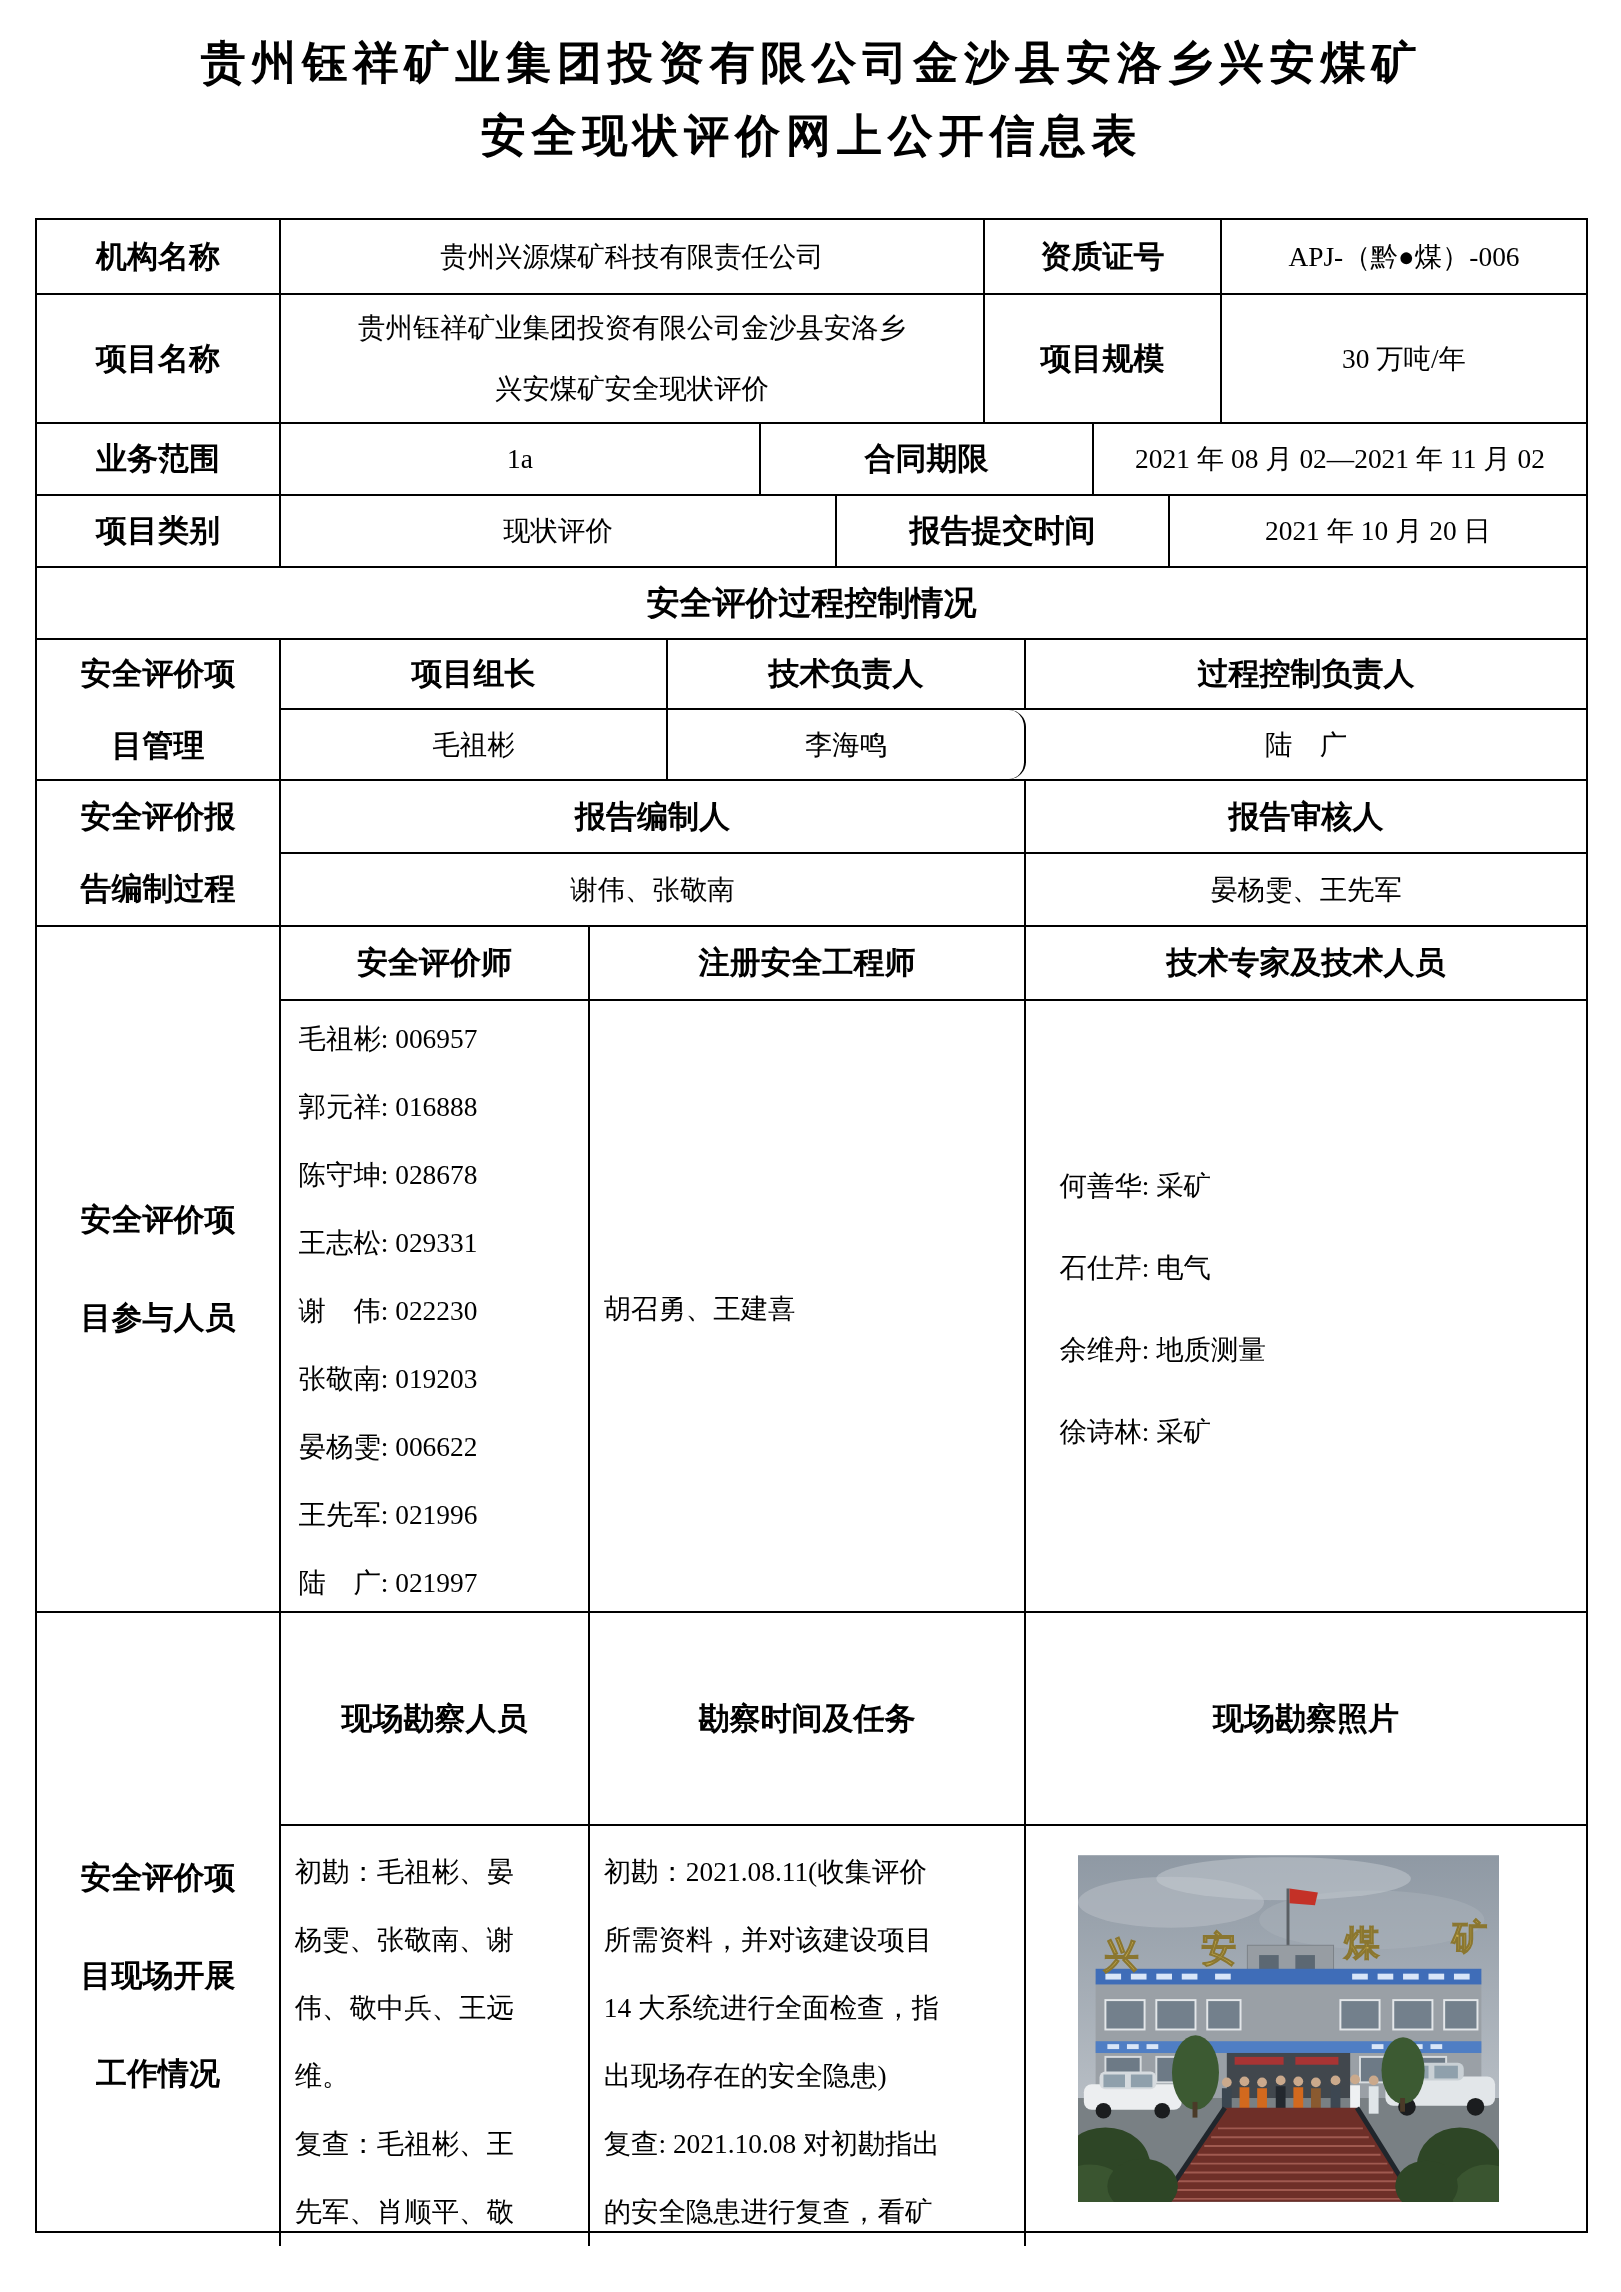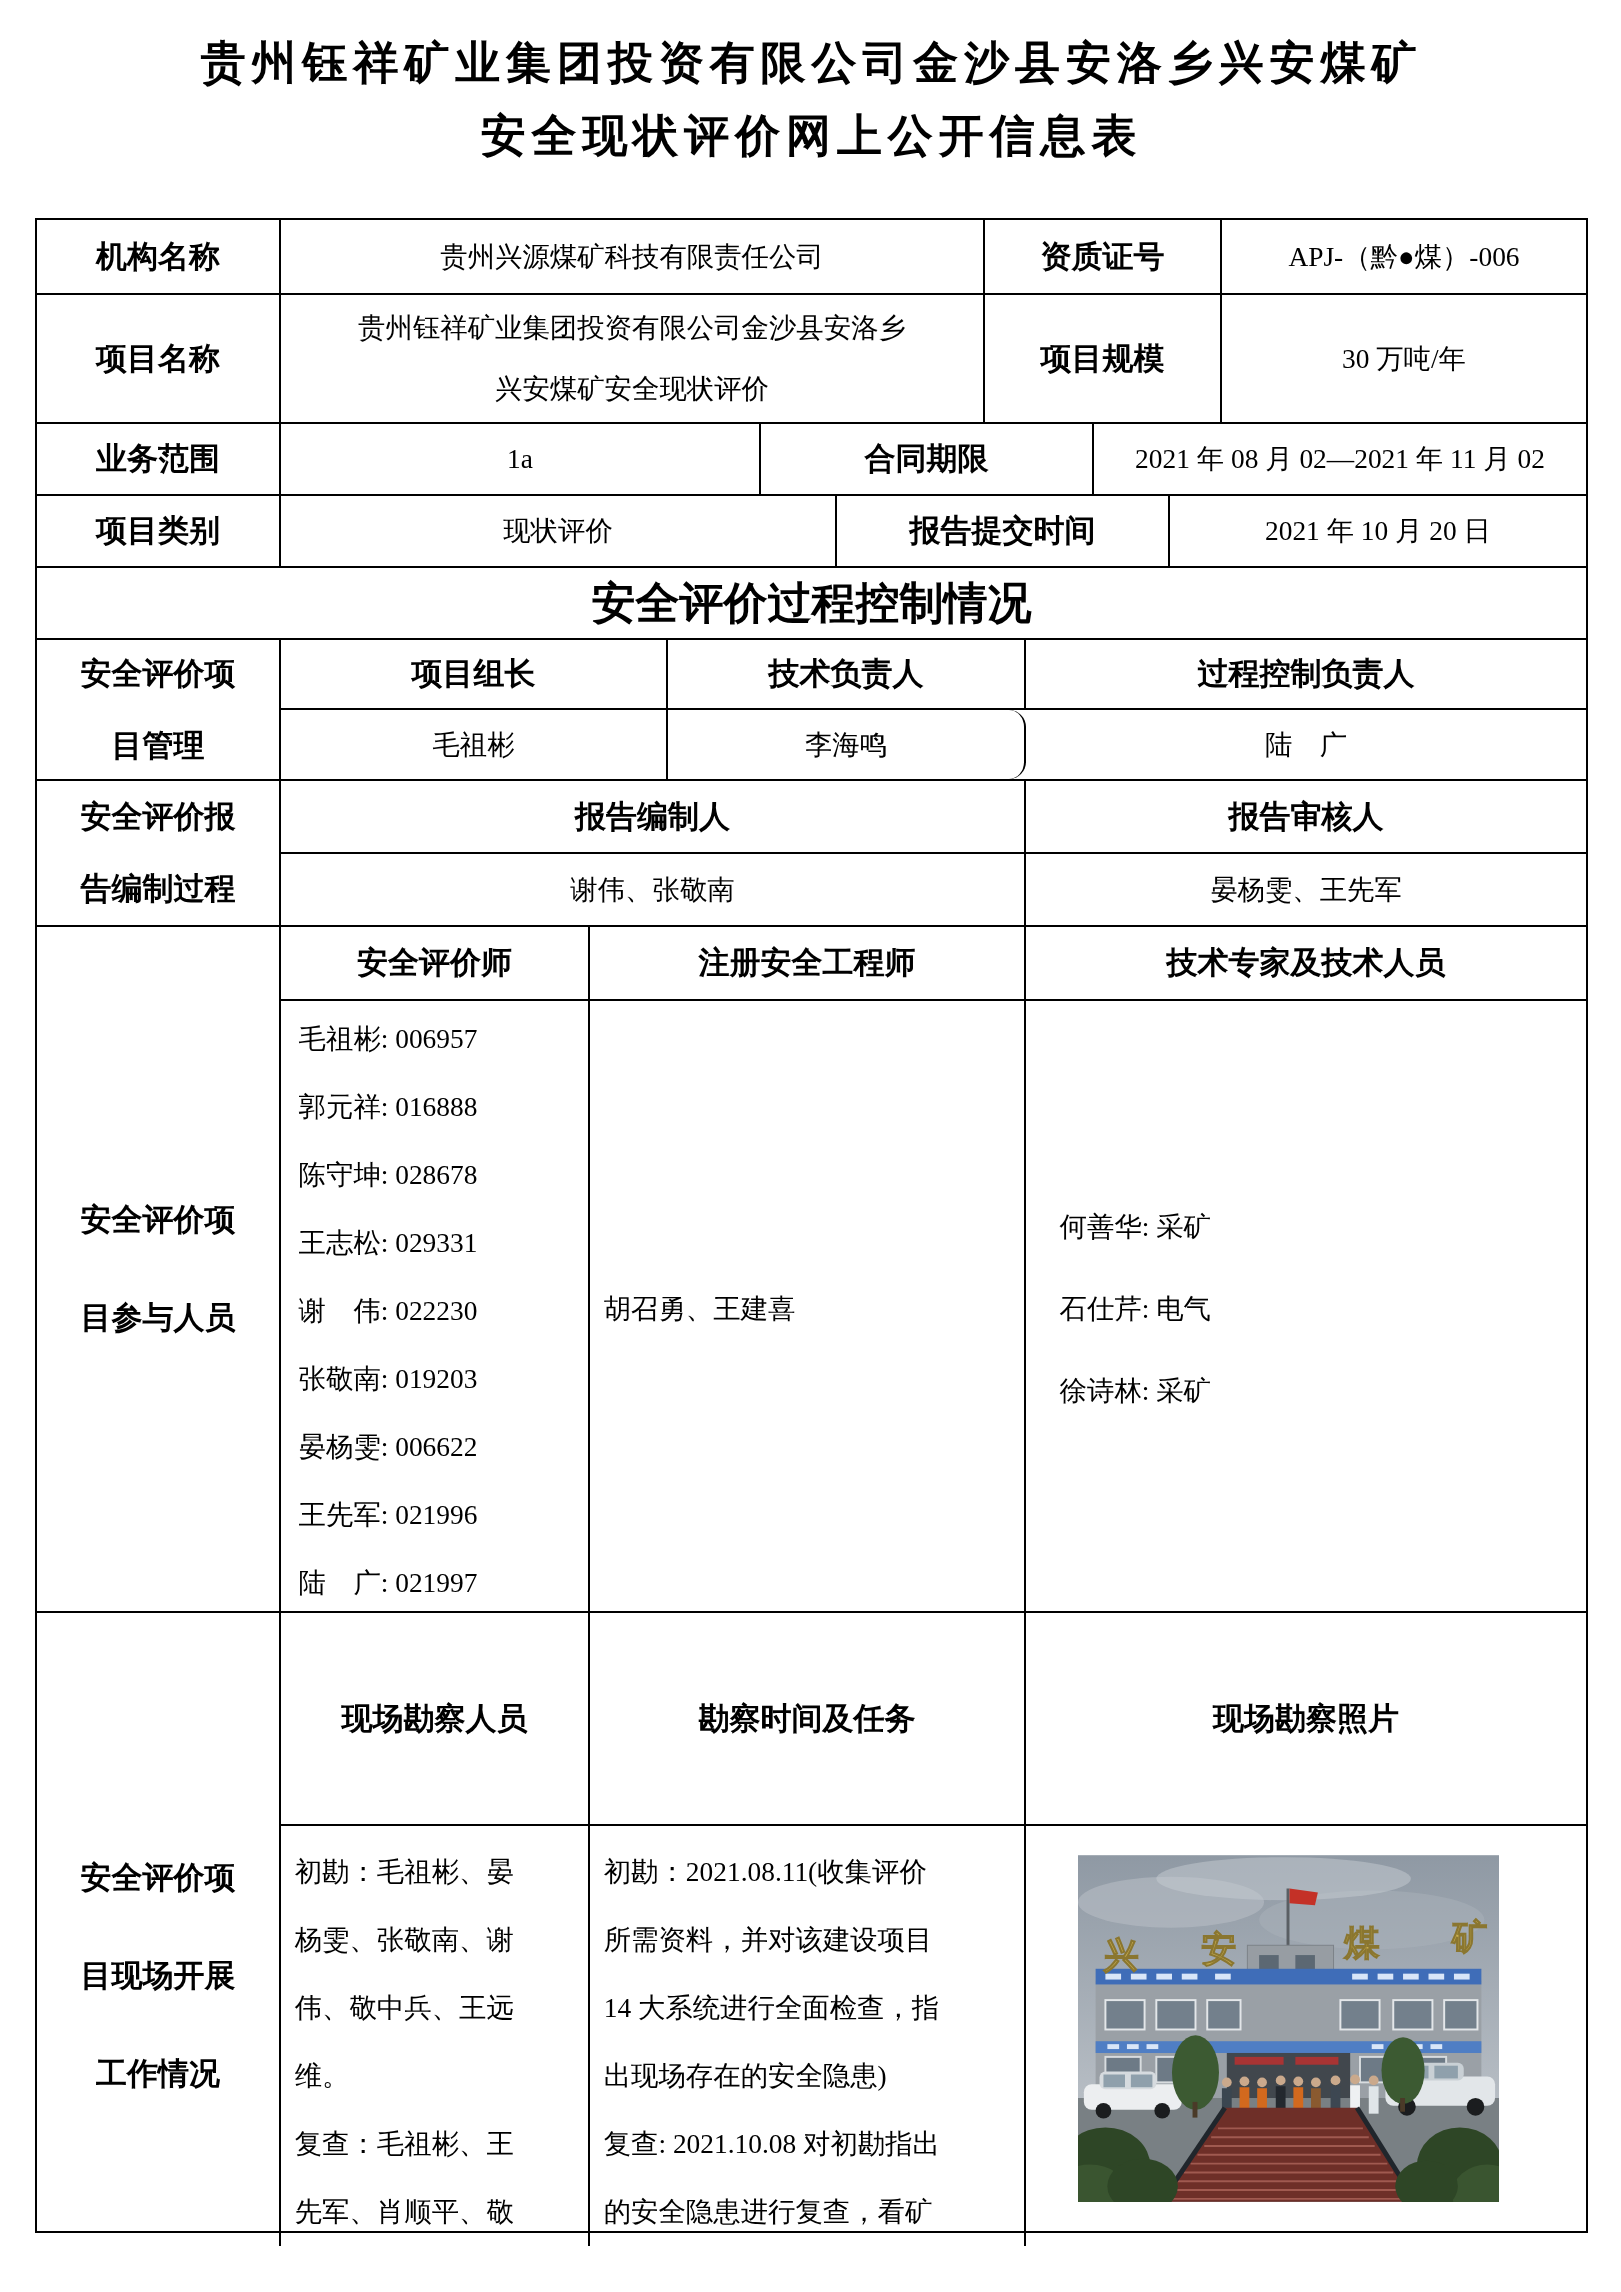--- a/index.html
+++ b/index.html
@@ -14,21 +14,21 @@
     border:2.9px solid #000;box-sizing:border-box;display:flex;flex-direction:column;}
 
   .row{display:flex;flex:none;border-bottom:2.9px solid #000;box-sizing:border-box;}
 
   .c{border-right:2px solid #000;box-sizing:border-box;flex:none;overflow:hidden;
      display:flex;align-items:center;justify-content:center;text-align:center;}
   .c.clast{border-right:none;flex:1;}
 
   .lbl{font-family:"Liberation Sans",sans-serif;font-weight:bold;font-size:31px;}
   .val{font-size:27.4px;}
-  .sect{font-family:"Liberation Sans",sans-serif;font-weight:bold;font-size:44px;}
+  .sect{font-family:"Liberation Sans",sans-serif;font-weight:bold;font-size:33px;}
 
   .band{display:flex;flex:none;border-bottom:2.9px solid #000;box-sizing:border-box;}
   .band.blast{border-bottom:none;flex:1;}
   .leftcell{width:244px;flex:none;border-right:2px solid #000;box-sizing:border-box;
     display:flex;flex-direction:column;justify-content:center;align-items:center;
     font-family:"Liberation Sans",sans-serif;font-weight:bold;font-size:31px;text-align:center;}
   .lh73{line-height:72px;}
   .lh100{line-height:98px;}
   .rightcol{flex:1;display:flex;flex-direction:column;}
   .rrow{display:flex;flex:none;border-bottom:2.9px solid #000;box-sizing:border-box;}
@@ -149,20 +149,21 @@
             <div class="ln">谢　伟: 022230</div>
             <div class="ln">张敬南: 019203</div>
             <div class="ln">晏杨雯: 006622</div>
             <div class="ln">王先军: 021996</div>
             <div class="ln">陆　广: 021997</div>
           </div>
           <div class="c engcell" style="width:436px;">胡召勇、王建喜</div>
           <div class="c expcell clast">
             <div class="ln">何善华: 采矿</div>
             <div class="ln">石仕芹: 电气</div>
+            <div class="ln">余维舟: 地质测量</div>
             <div class="ln">徐诗林: 采矿</div>
           </div>
         </div>
       </div>
     </div>
 
     <div class="band blast">
       <div class="leftcell" style="justify-content:flex-start;padding-top:216px;">
         <div class="lh100">安全评价项</div>
         <div class="lh100">目现场开展</div>

